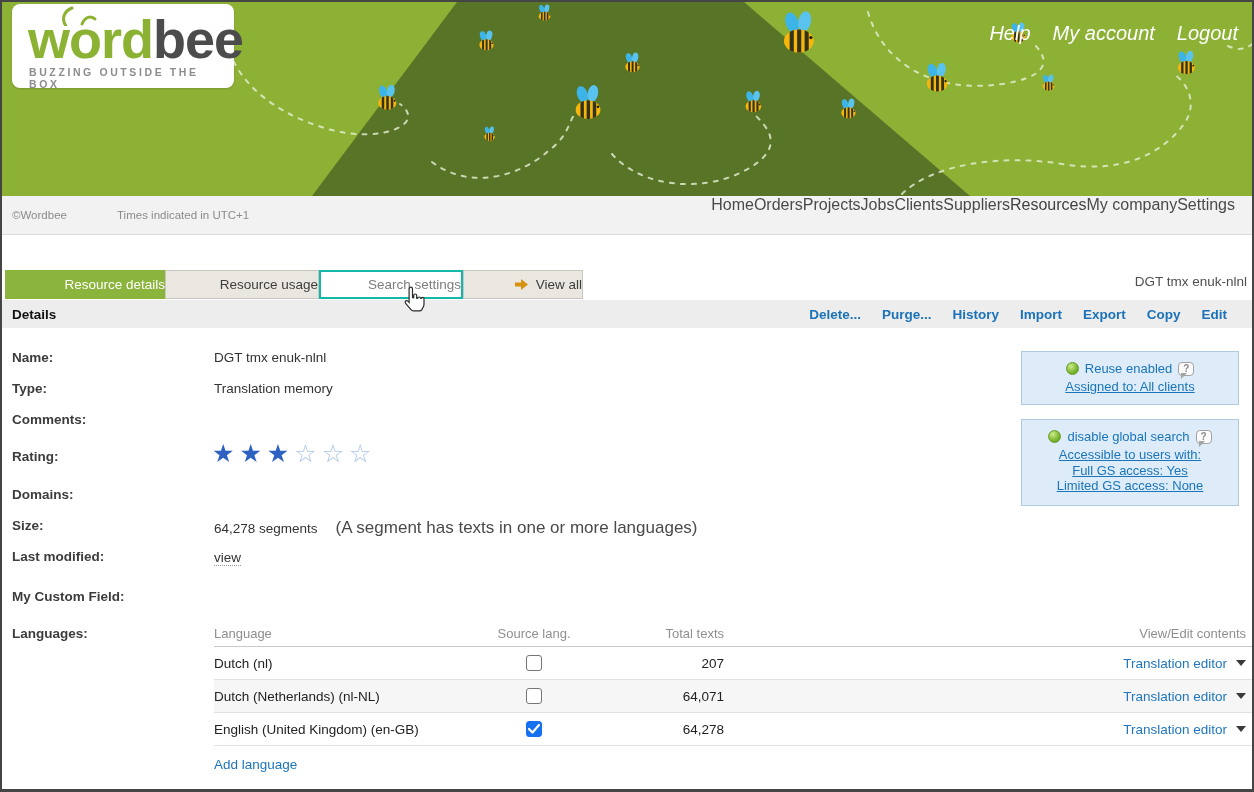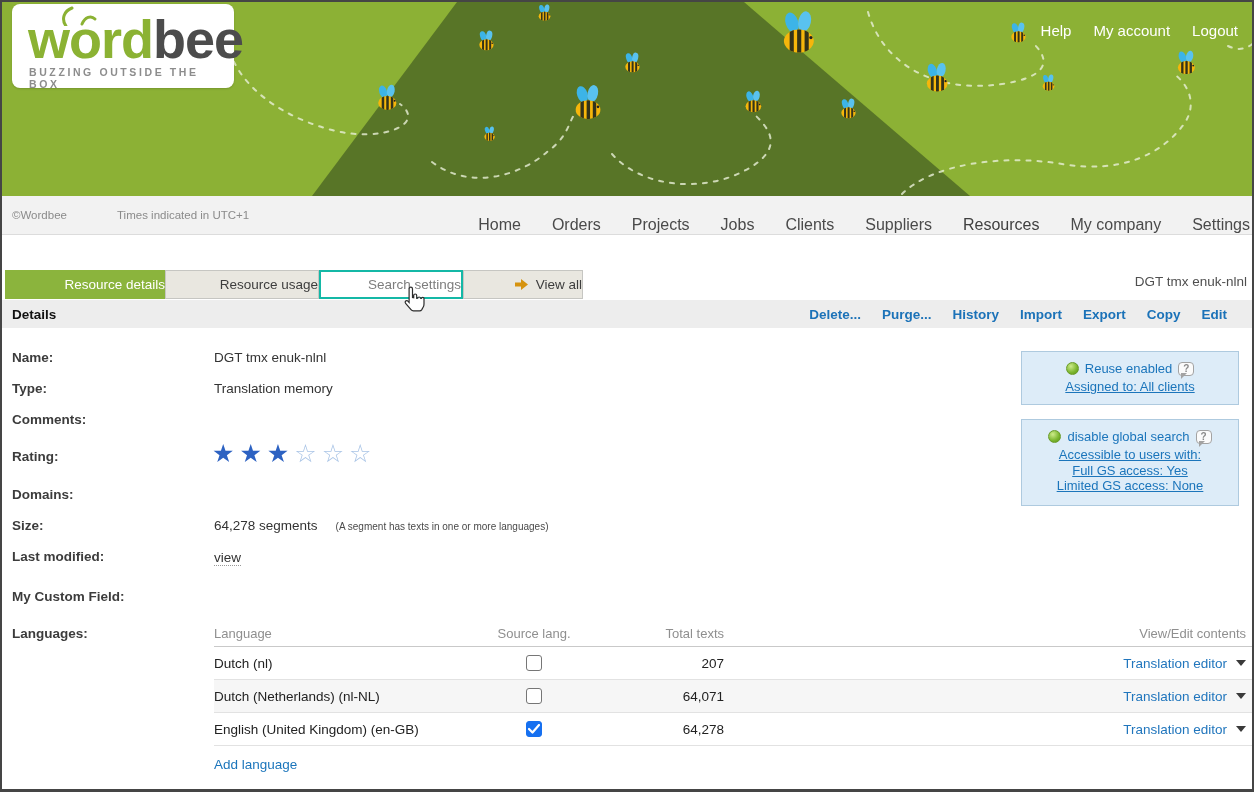--- a/index.html
+++ b/index.html
@@ -14,28 +14,28 @@
   .logo-box{ position:absolute; left:10px; top:2px; width:222px; height:84px;
              background:#fff; border-radius:8px; box-shadow:0 1px 2px rgba(0,0,0,.15); }
   .logo-line{ position:absolute; left:16px; top:8px; font-size:54px; font-weight:bold;
               letter-spacing:-1px; line-height:1; }
   .logo-word{ color:#8bb233; }
   .logo-bee{ color:#4c4c4c; }
   .antennae{ position:absolute; left:46px; top:2px; }
   .tagline{ position:absolute; left:17px; top:62px; font-size:10.5px; color:#8c8c8c;
             letter-spacing:2.6px; font-weight:bold; }
   .top-links{ position:absolute; right:14px; top:20px; display:flex; gap:22px; }
-  .top-links span{ color:#fff; font-size:15px; cursor:pointer; }
+  .top-links span{ color:#fff; font-size:20px; cursor:pointer;font-style:italic; }
 
   
   .meta-band{ position:absolute; left:0; top:194px; width:1250px; height:39px;
               background:#f2f2f2; border-bottom:1px solid #dcdcdc; }
   .copyright{ position:absolute; left:10px; top:13px; font-size:11.5px; color:#8b8b8b; }
   .tz-note{ position:absolute; left:115px; top:13px; font-size:11.5px; color:#8b8b8b; }
-  .nav{ position:absolute; right:2px; top:0; height:100%; display:flex; align-items:flex-end; gap:31px; }
+  .nav{ position:absolute; right:17px; top:0; height:100%; display:flex; align-items:flex-start; }
   .nav span{ font-size:16px; color:#4a4a4a; cursor:pointer; white-space:nowrap; }
   .nav span.active{ color:#404040; }
 
   
   .tabs{ position:absolute; left:3px; top:268px; display:flex; height:29px; }
   .tab{ height:29px; display:flex; align-items:center; justify-content:flex-end; gap:8px;
         font-size:13.5px; cursor:pointer; }
   .tab.active{ width:160px; background:#8bb43d; color:#fff; }
   .tab.normal{ width:154px; background:#e9e7e0; border:1px solid #c6c6c2; color:#3d3d3d; }
   .tab.hover{ width:144px; background:#fff; border:2px solid #14b8a6; color:#7d7d7d; }
@@ -48,21 +48,21 @@
   .details-bar{ position:absolute; left:0; top:298px; width:1250px; height:28px;
                 background:#ededed; display:flex; align-items:center; }
   .details-title{ padding-left:10px; font-size:13.5px; font-weight:bold; color:#111; }
   .actions{ margin-left:auto; display:flex; gap:21px; padding-right:25px; }
   .actions span{ font-size:13.5px; font-weight:bold; color:#1b72b8; cursor:pointer; }
 
   
   .frow{ position:absolute; font-size:13.5px; }
   .flabel{ left:10px; font-weight:bold; color:#3c3c3c; }
   .fvalue{ left:212px; color:#333; }
-  .note{ margin-left:18px; font-size:10px; color:#4a4a4a; }
+  .note{ margin-left:18px; font-size:17px; color:#4a4a4a; }
   .stars{ letter-spacing:5px; font-size:25px; line-height:1;
           font-family:"DejaVu Sans", sans-serif; cursor:pointer; }
   .star.filled{ color:#2d62c2; }
   .star.empty{ color:#a9c4e6; }
   .view-link{ color:#333; border-bottom:1px dotted #999; cursor:pointer; }
 
   
   .info-box{ position:absolute; left:1019px; width:218px; background:#ddecf8;
              border:1px solid #aecadf; text-align:center; color:#1b75bb; font-size:13px; }
   .info-box .status-line{ display:flex; align-items:center; justify-content:center; gap:6px; margin-top:9px; }

